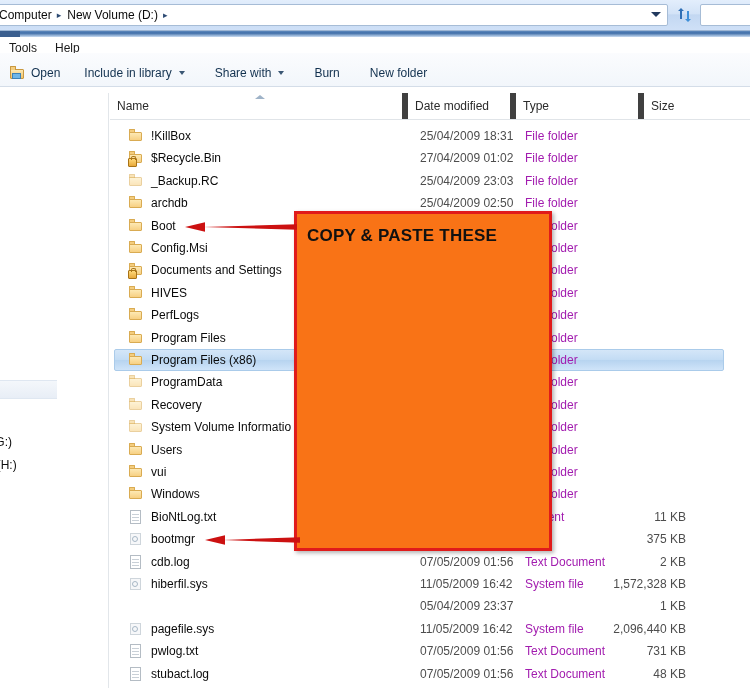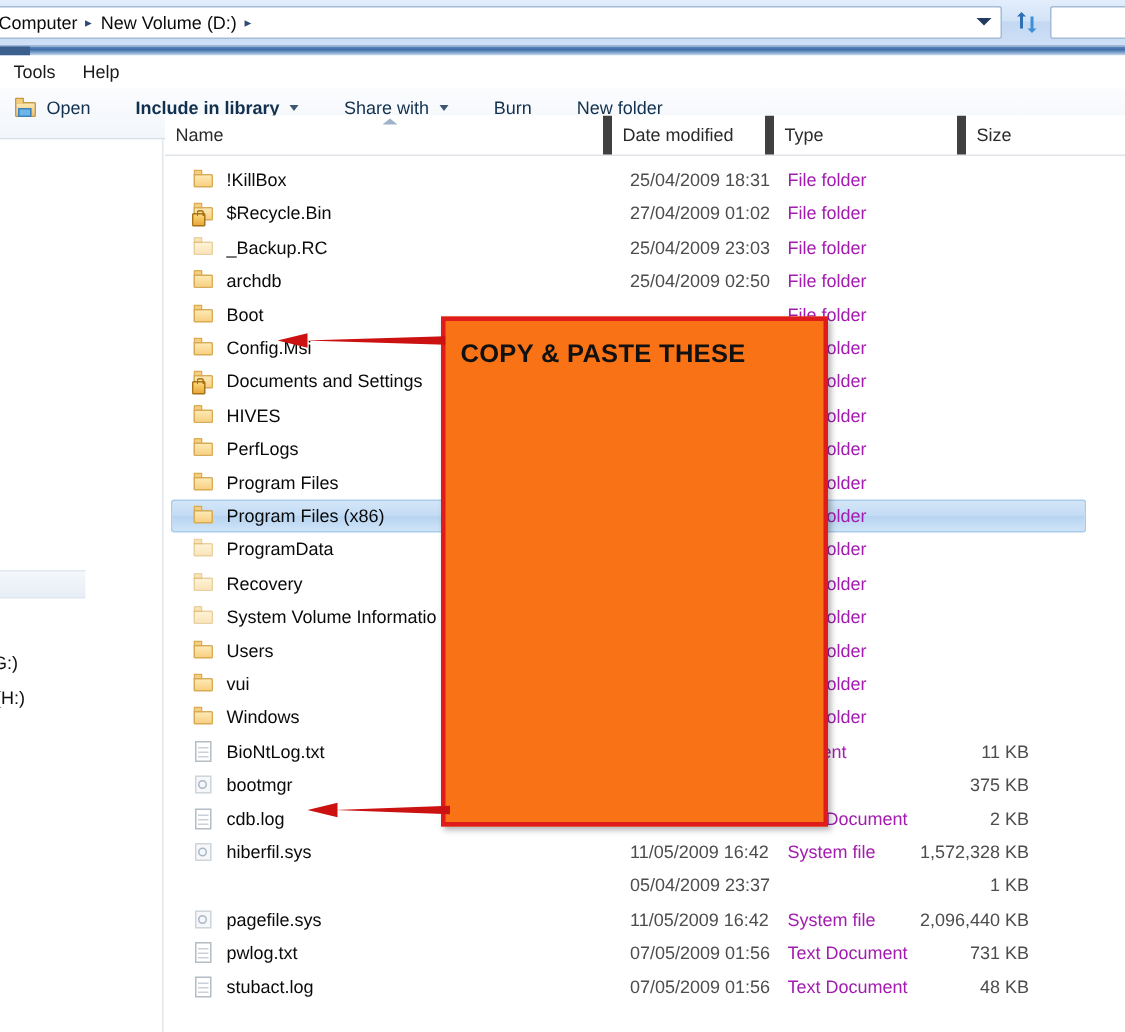--- a/index.html
+++ b/index.html
@@ -100,27 +100,27 @@
   }
   .menu-item {
     font-size: 12px;
     color: #1a1a1a;
     padding: 2px 9px;
   }
 
   
   #toolbar {
     position: absolute;
-    left: 0; top: 59px;
+    left: 0; top: 53px;
     width: 750px; height: 34px;
     background: linear-gradient(to bottom, #fbfcfe 0%, #f2f6fb 100%);
     border-bottom: 1px solid #d4dde8;
     box-sizing: border-box;
     display: flex;
-    align-items: flex-start;
+    align-items: flex-end;
   }
   .tb-btn {
     display: flex;
     align-items: center;
     height: 26px;
     padding: 0 8px;
     font-size: 12px;
     color: #12314f;
     white-space: nowrap;
   }
@@ -163,21 +163,21 @@
     background: linear-gradient(to bottom, #f4f7fb 0%, #e8eef6 100%);
     border-top: 1px solid #dfe7f1;
     border-bottom: 1px solid #dfe7f1;
     width: 109px;
     box-sizing: border-box;
   }
 
   
   #filelist {
     position: absolute;
-    left: 110px; top: 77px;
+    left: 110px; top: 93px;
     width: 640px; height: 595px;
     background: #ffffff;
     overflow: hidden;
     text-decoration: underline;
   }
   #colheader {
     position: absolute;
     left: 0; top: 0;
     width: 640px; height: 27px;
     background: #ffffff;
@@ -404,21 +404,21 @@
 
   <div id="toolbar">
     <div class="tb-btn" style="margin-left:2px;">
       <span class="folder-icon-sm">
         <span style="position:absolute;left:0;top:3px;width:14px;height:10px;background:linear-gradient(to bottom,#fde9b4,#f2c36a);border:1px solid #c9983f;box-sizing:border-box;border-radius:0 1px 1px 1px;"></span>
         <span style="position:absolute;left:0;top:0px;width:6px;height:4px;background:#f4cd7e;border:1px solid #c9983f;border-bottom:none;box-sizing:border-box;border-radius:1px 1px 0 0;"></span>
         <span style="position:absolute;left:2px;top:7px;width:9px;height:6px;background:#6fb6e8;border:1px solid #3d82b8;box-sizing:border-box;"></span>
       </span>
       <span>Open</span>
     </div>
-    <div class="tb-btn" style="margin-left:14px;font-weight:bold;">
+    <div class="tb-btn" style="margin-left:8px;">
       <span>Include in library</span>
       <span class="tb-caret"></span>
     </div>
     <div class="tb-btn" style="margin-left:14px;">
       <span>Share with</span>
       <span class="tb-caret"></span>
     </div>
     <div class="tb-btn" style="margin-left:14px;">
       <span>Burn</span>
     </div>

